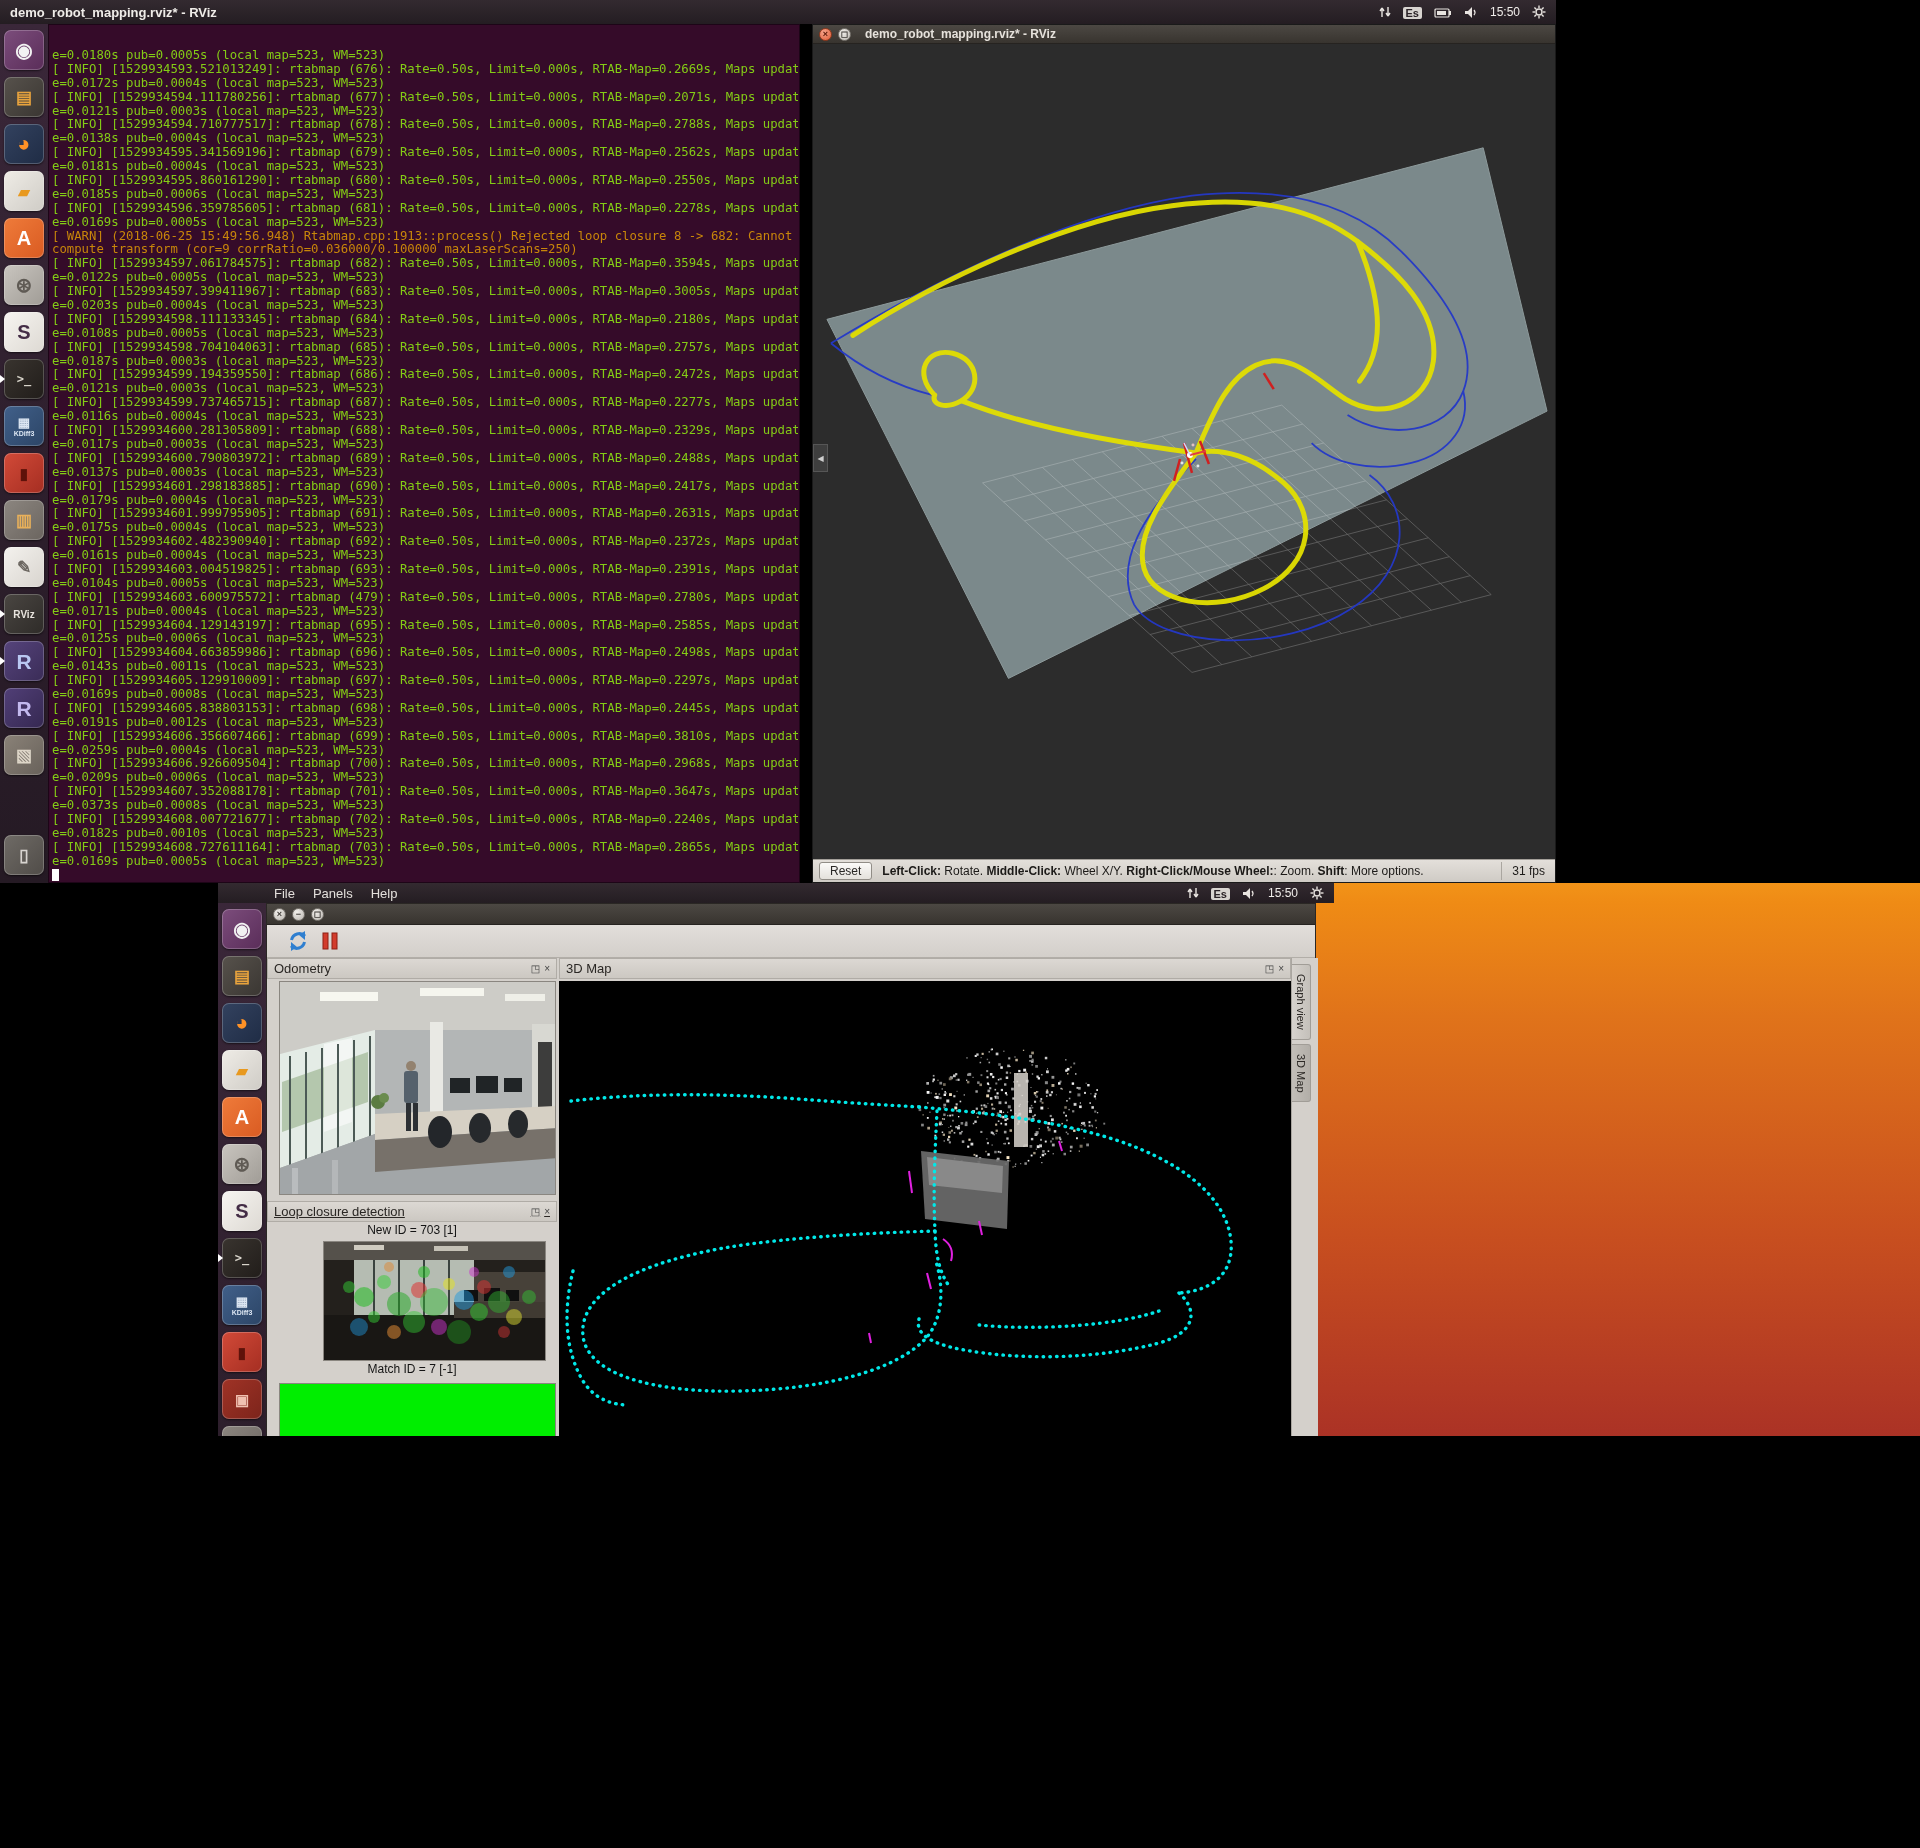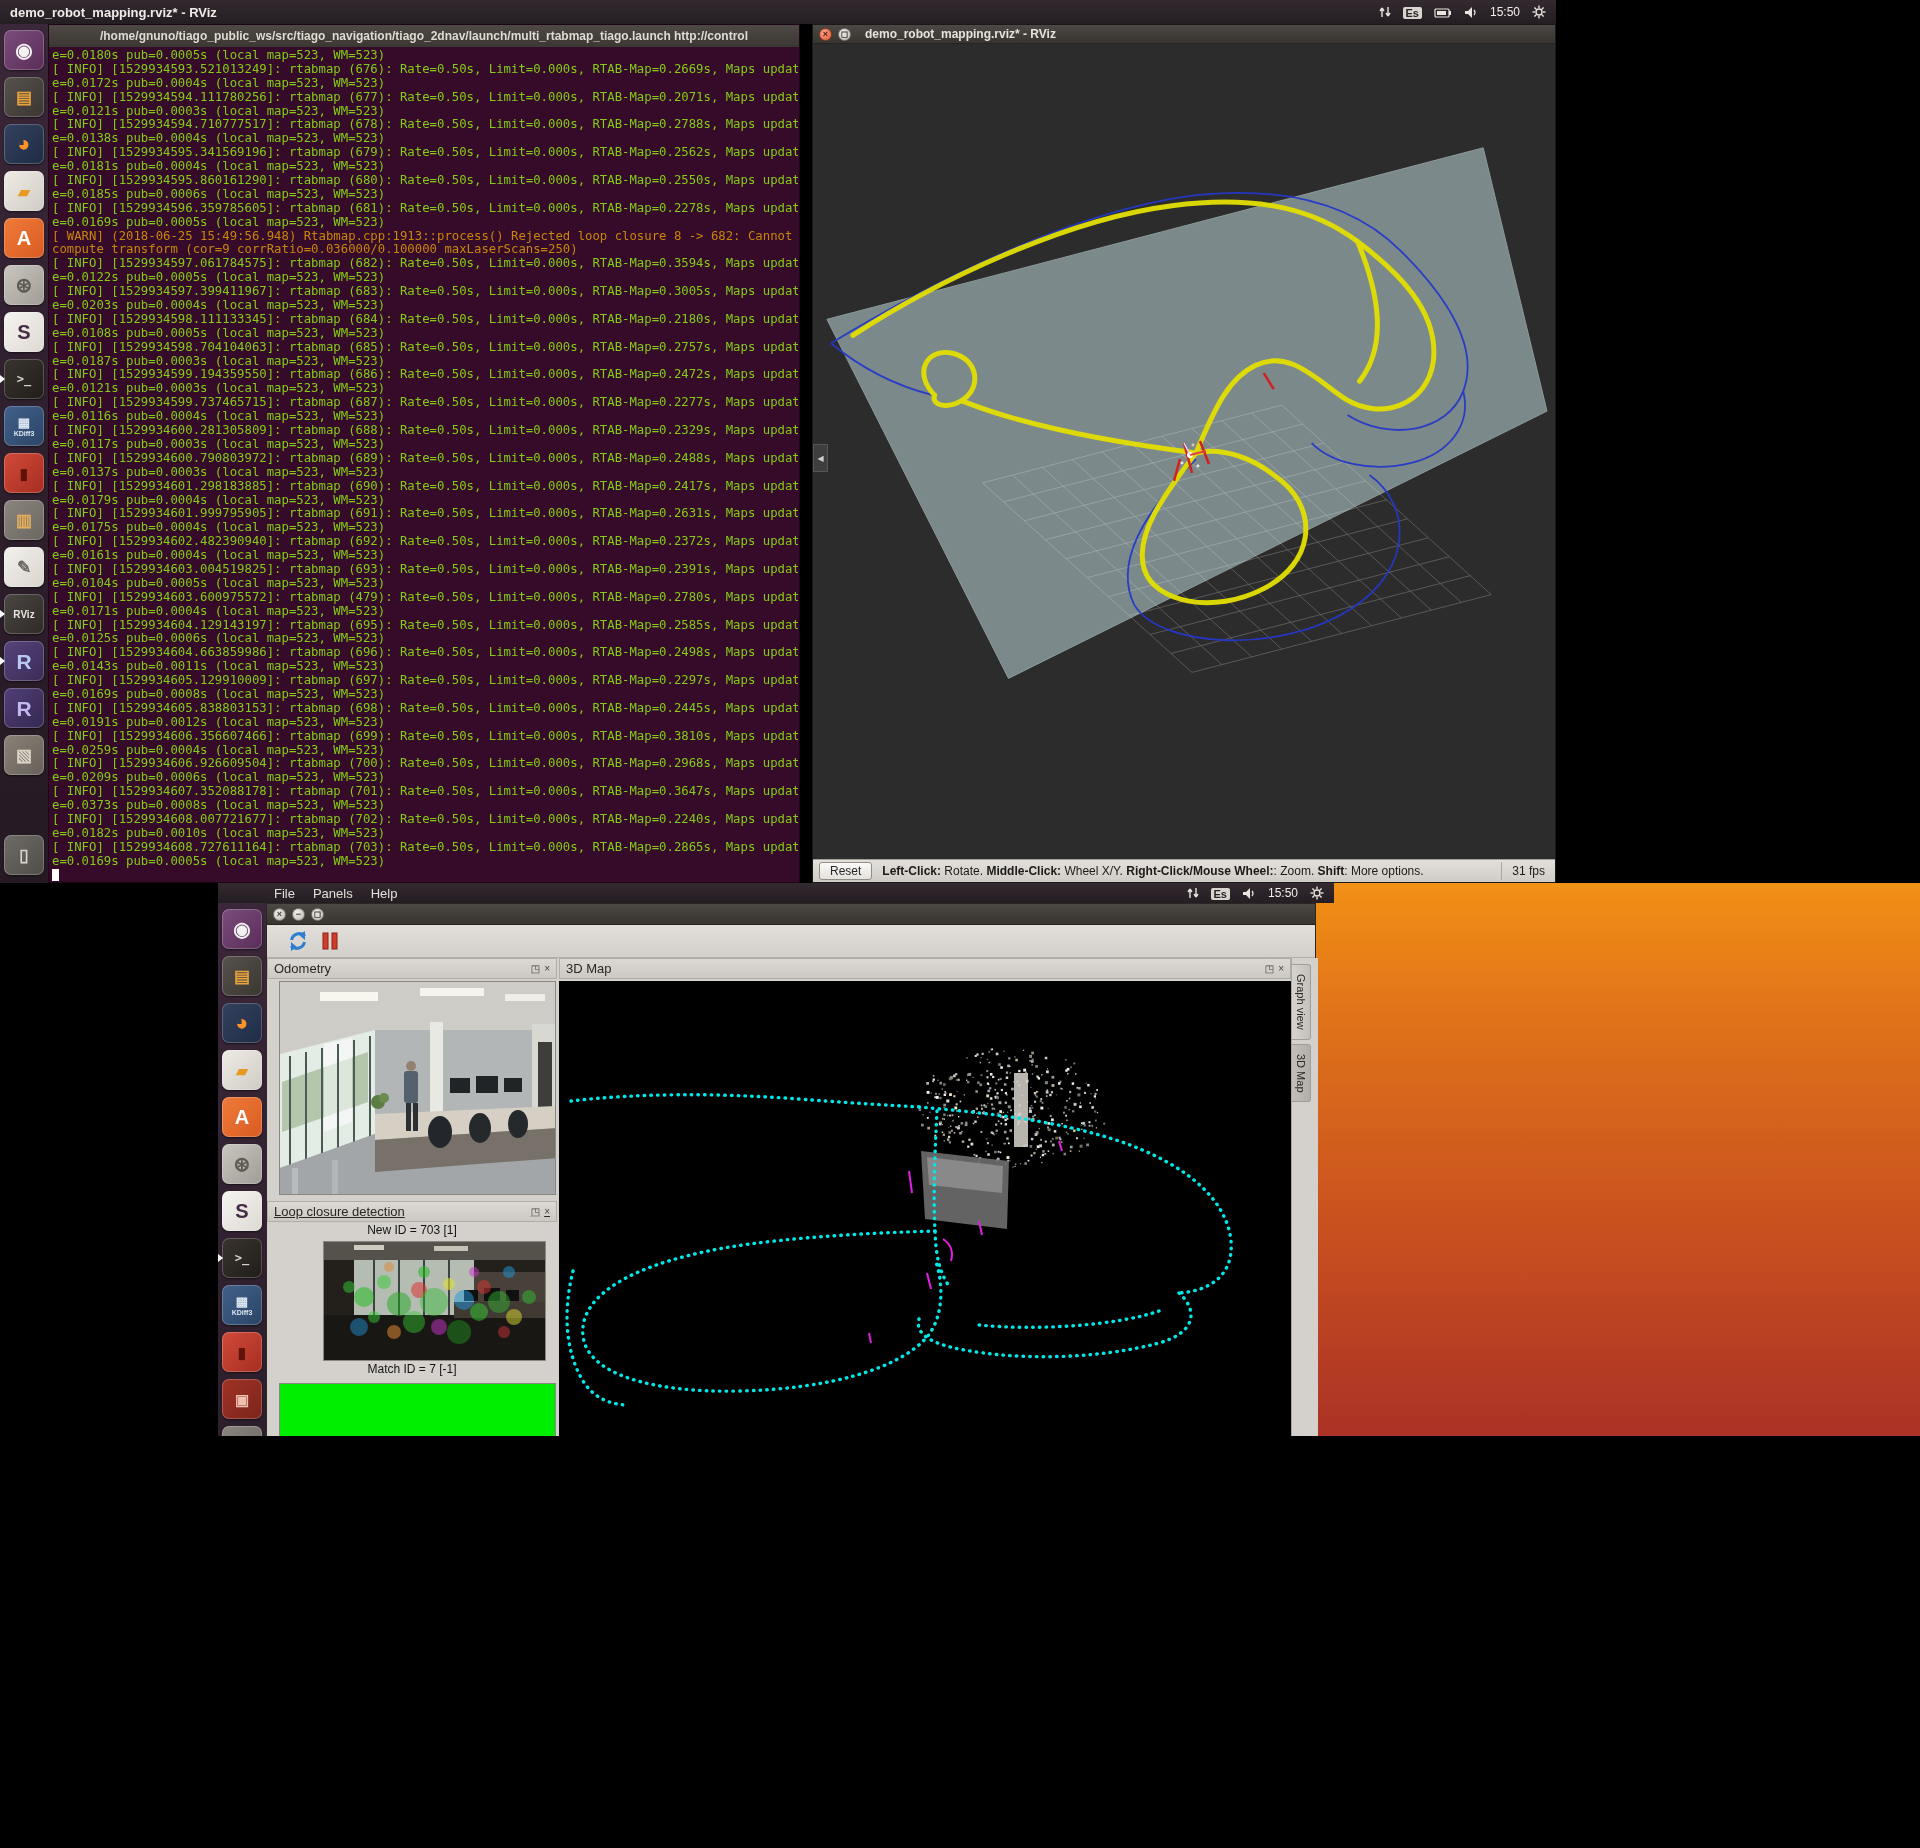--- a/index.html
+++ b/index.html
@@ -171,23 +171,20 @@
       </div>
       <div class="ltile" style="background: linear-gradient(135deg, rgb(138, 130, 120), rgb(104, 97, 90));">
         <span class="lglyph" style="color: rgb(222, 214, 200); font-size: 17px;">▧</span>
       </div>
       <div class="ltile" style="background: linear-gradient(135deg, rgb(111, 107, 102), rgb(80, 76, 72)); position: absolute; bottom: 8px; left: 4px; margin: 0px;">
         <span class="lglyph" style="color: rgb(216, 212, 208); font-size: 17px;">▯</span>
       </div>
     </div>
 
   <div id="terminal" class="abs" style="left:48px;top:24px;width:752px;height:859px;">
-    <div id="terminal-titlebar">
-      <span>/home/gnuno/tiago_public_ws/src/tiago_navigation/tiago_2dnav/launch/multi_rtabmap_tiago.launch http://control</span>
-    </div>
     <div id="terminal-lines">
         <div class="tline">e=0.0180s pub=0.0005s (local map=523, WM=523)</div>
         <div class="tline">[ INFO] [1529934593.521013249]: rtabmap (676): Rate=0.50s, Limit=0.000s, RTAB-Map=0.2669s, Maps updat</div>
         <div class="tline">e=0.0172s pub=0.0004s (local map=523, WM=523)</div>
         <div class="tline">[ INFO] [1529934594.111780256]: rtabmap (677): Rate=0.50s, Limit=0.000s, RTAB-Map=0.2071s, Maps updat</div>
         <div class="tline">e=0.0121s pub=0.0003s (local map=523, WM=523)</div>
         <div class="tline">[ INFO] [1529934594.710777517]: rtabmap (678): Rate=0.50s, Limit=0.000s, RTAB-Map=0.2788s, Maps updat</div>
         <div class="tline">e=0.0138s pub=0.0004s (local map=523, WM=523)</div>
         <div class="tline">[ INFO] [1529934595.341569196]: rtabmap (679): Rate=0.50s, Limit=0.000s, RTAB-Map=0.2562s, Maps updat</div>
         <div class="tline">e=0.0181s pub=0.0004s (local map=523, WM=523)</div>

